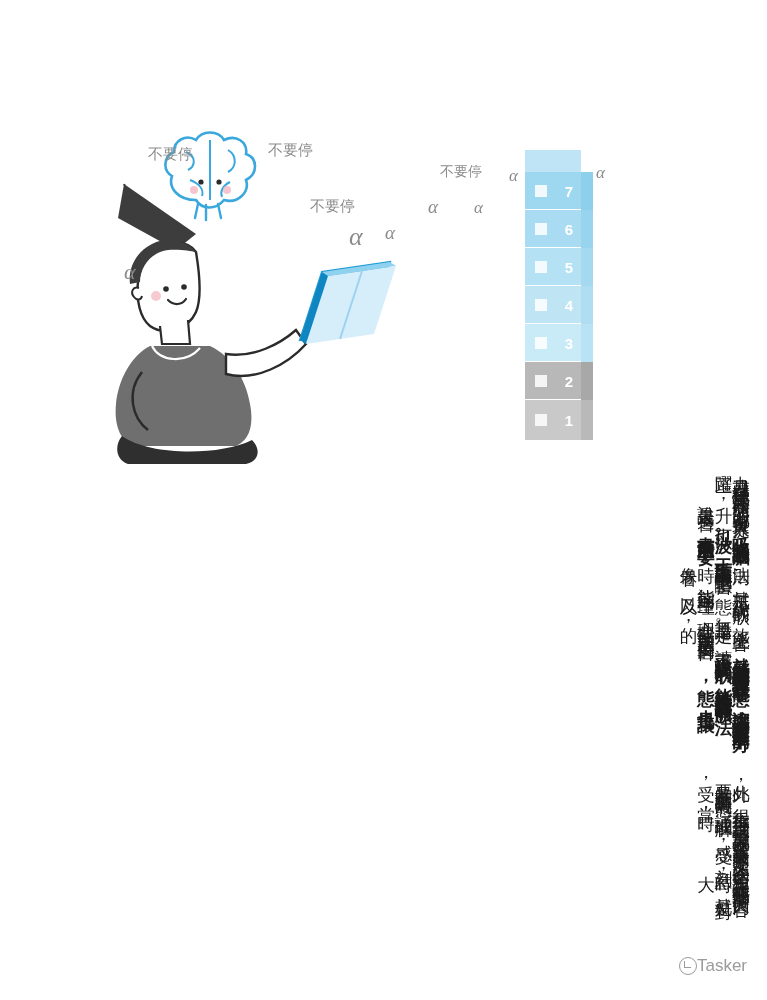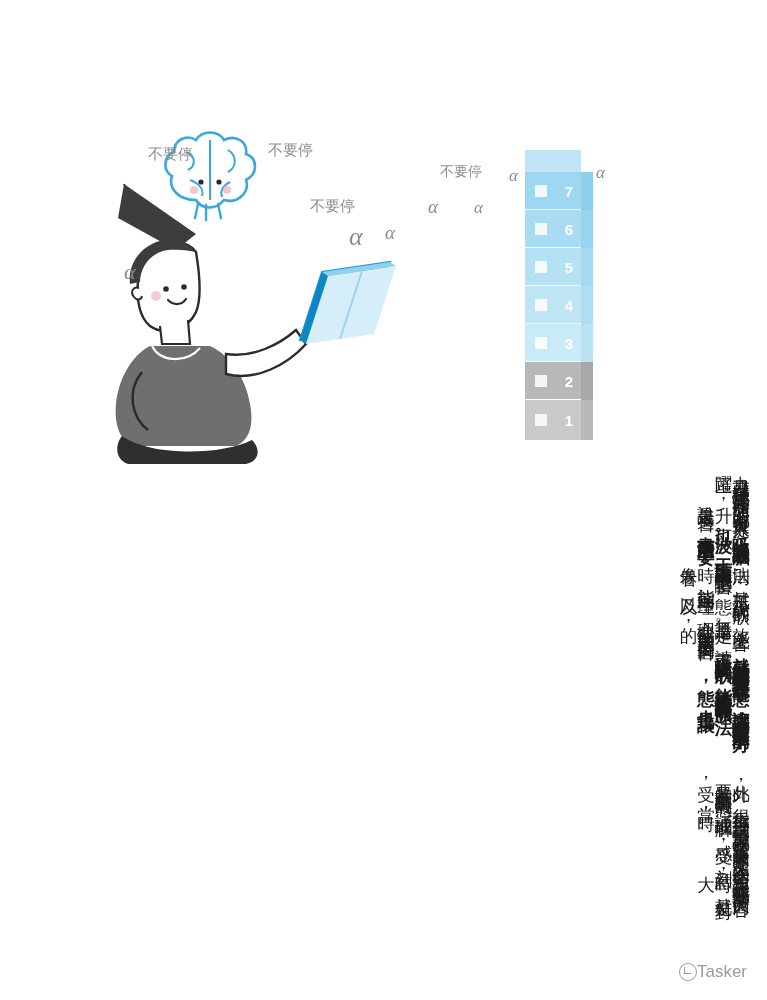--- a/index.html
+++ b/index.html
@@ -127,21 +127,21 @@
     font-weight: bold;
   }
   .col.indent {
     padding-top: 36px;
   }
 
   
   .watermark {
     position: absolute;
     right: 20px;
-    bottom: 18px;
+    bottom: 24px;
     display: flex;
     align-items: center;
     color: #9b9b9b;
     font-family: "Liberation Sans", sans-serif;
     font-size: 17px;
   }
   .wm-circle {
     width: 16px;
     height: 16px;
     border: 1.6px solid #9b9b9b;

